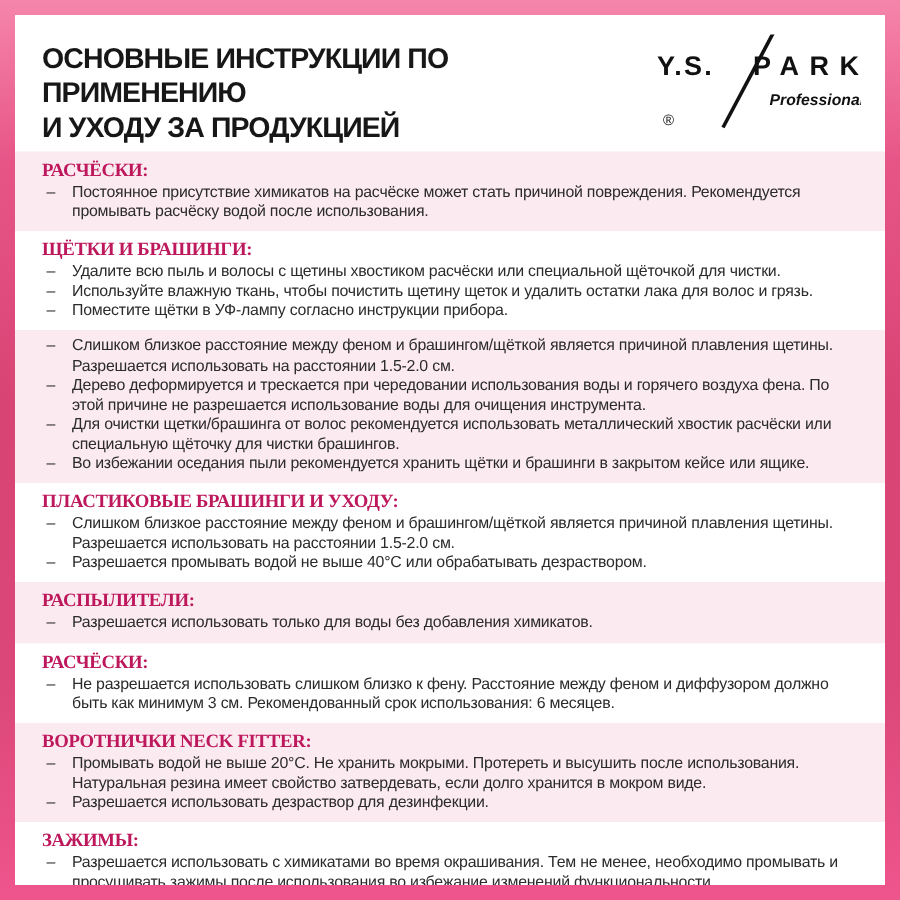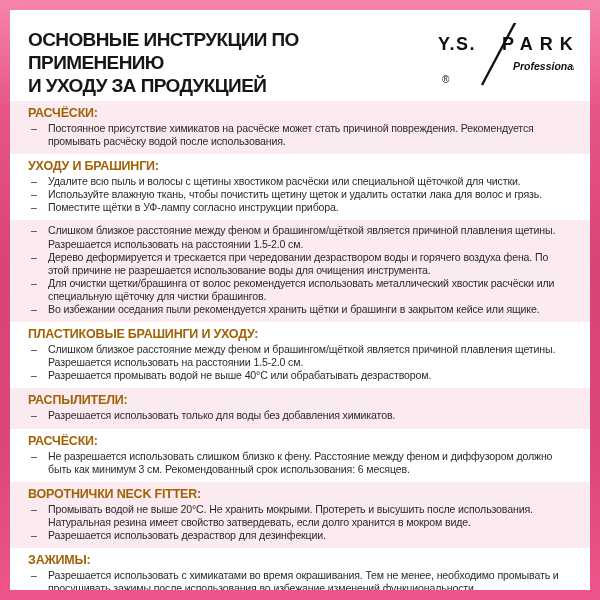--- a/index.html
+++ b/index.html
@@ -37,22 +37,23 @@
   .logo { flex: 0 0 auto; margin-left: 20px; }
 
   main#sections { flex: 1; display: flex; flex-direction: column; }
   section.band { padding: 4px 18px 6px 18px; background: #ffffff; }
   section.band.tint { background: #FBEAEF; }
   section.band h2 {
     font-size: 12.5px;
     line-height: 16px;
     font-weight: 700;
     letter-spacing: -0.2px;
-    color: #a16207;
+    color: #be185d;
     margin-bottom: 1px;
+    font-family: Liberation Serif, serif;
   }
   section.band ul { list-style: none; }
   section.band li {
     display: flex;
     align-items: flex-start;
     font-size: 10.6px;
     line-height: 13.1px;
     letter-spacing: -0.15px;
     color: #2b2b2b;
   }
@@ -89,21 +90,21 @@
         <section class="band tint">
           <h2>РАСЧЁСКИ:</h2>
           <ul>
             <li>
               <span class="dash">–</span>
               <span class="item-text">Постоянное присутствие химикатов на расчёске может стать причиной повреждения. Рекомендуется промывать расчёску водой после использования.</span>
             </li>
           </ul>
         </section>
         <section class="band">
-          <h2>УХОДУ И БРАШИНГИ:</h2>
+          <h2>ЩЁТКИ И БРАШИНГИ:</h2>
           <ul>
             <li>
               <span class="dash">–</span>
               <span class="item-text">Удалите всю пыль и волосы с щетины хвостиком расчёски или специальной щёточкой для чистки.</span>
             </li>
             <li>
               <span class="dash">–</span>
               <span class="item-text">Используйте влажную ткань, чтобы почистить щетину щеток и удалить остатки лака для волос и грязь.</span>
             </li>
             <li>
@@ -113,21 +114,21 @@
           </ul>
         </section>
         <section class="band tint">
           <ul>
             <li>
               <span class="dash">–</span>
               <span class="item-text">Слишком близкое расстояние между феном и брашингом/щёткой является причиной плавления щетины. Разрешается использовать на расстоянии 1.5-2.0 см.</span>
             </li>
             <li>
               <span class="dash">–</span>
-              <span class="item-text">Дерево деформируется и трескается при чередовании дезраствором воды и горячего воздуха фена. По этой причине не разрешается использование воды для очищения инструмента.</span>
+              <span class="item-text">Дерево деформируется и трескается при чередовании использования воды и горячего воздуха фена. По этой причине не разрешается использование воды для очищения инструмента.</span>
             </li>
             <li>
               <span class="dash">–</span>
               <span class="item-text">Для очистки щетки/брашинга от волос рекомендуется использовать металлический хвостик расчёски или специальную щёточку для чистки брашингов.</span>
             </li>
             <li>
               <span class="dash">–</span>
               <span class="item-text">Во избежании оседания пыли рекомендуется хранить щётки и брашинги в закрытом кейсе или ящике.</span>
             </li>
           </ul>

